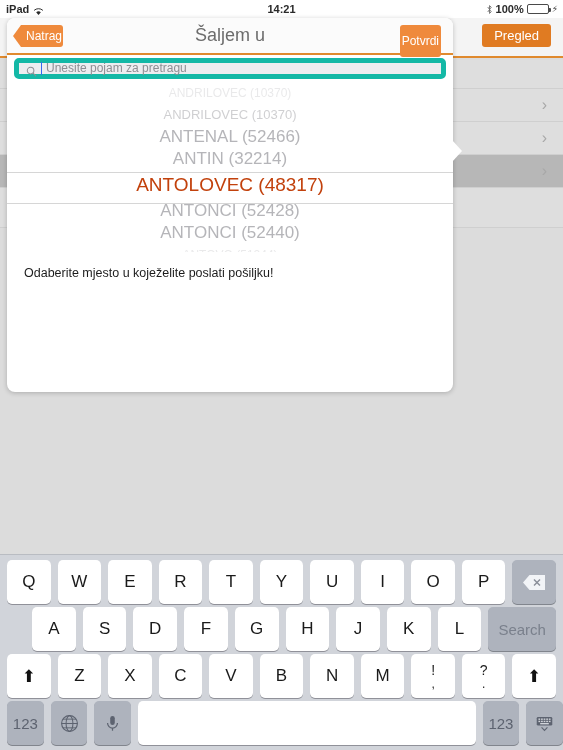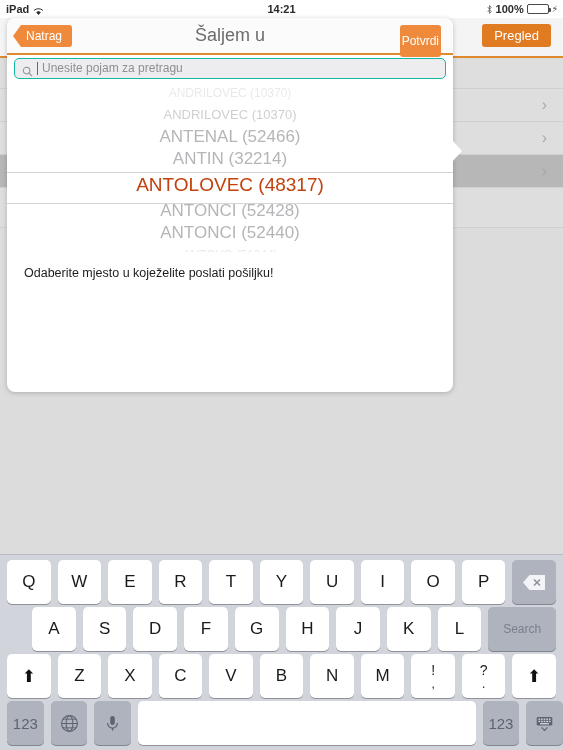--- a/index.html
+++ b/index.html
@@ -72,37 +72,37 @@
     background:#fbfbfb;border-bottom:2px solid #e08a2e;
     border-radius:8px 8px 0 0;box-sizing:border-box;
   }
   .pop-title{
     position:absolute;left:0;top:0;width:446px;line-height:35px;text-align:center;
     font-size:18px;color:#6c6c6c;
   }
   .btn-back{
     position:absolute;left:14px;top:7px;height:22px;
     background:#ef8a3c;color:#fff;font-size:12px;
-    display:flex;align-items:center;padding:0 10px 0 5px;
+    display:flex;align-items:center;padding:0 1px 0 5px;
     border-radius:0 3px 3px 0;
   }
   .btn-back:before{
     content:"";position:absolute;left:-8px;top:0;
     border-top:11px solid transparent;border-bottom:11px solid transparent;
     border-right:8px solid #ef8a3c;
   }
   .btn-confirm{
     position:absolute;right:12px;top:7px;height:32px;
     background:#ef8a3c;color:#fff;font-size:12px;border-radius:3px;
     display:flex;align-items:center;padding:0 2px;
   }
   .searchwrap{position:absolute;left:0;top:39px;width:446px;height:24px;background:#fff;}
   .searchbar{
     position:absolute;left:7px;top:1px;width:432px;height:21px;
-    background:#ededf0;border:1px solid #14b8a6;border-radius:5px;
+    background:#ededf0;border:5px solid #14b8a6;border-radius:5px;
     box-sizing:border-box;display:flex;align-items:center;padding:0 7px;gap:4px;
   }
   .mag{width:11px;height:11px;flex:none;}
   .caret{width:1px;height:13px;background:#3469f0;flex:none;}
   .ph{font-size:12px;color:#8e8e93;line-height:13px;}
 
   
   .picker{
     position:absolute;left:0;top:64px;width:446px;height:170px;
     overflow:hidden;background:#fff;
@@ -140,21 +140,21 @@
     flex:1;height:44px;background:#fff;border-radius:5px;
     box-shadow:0 1px 0 rgba(136,138,145,.9);
     display:flex;align-items:center;justify-content:center;
     font-size:17px;color:#1a1a1a;
   }
   .key.dark{
     background:#aeb3bd;box-shadow:0 1px 0 rgba(120,124,132,.9);color:#5d6370;
   }
   .key.wide15{flex:1.55;}
   .key.space{flex:9.2;}
-  .key.search{font-size:12px;color:#7a808c;}
+  .key.search{font-size:15px;color:#7a808c;}
   .dualkey{
     flex-direction:column;justify-content:center;line-height:1;gap:1px;font-size:13px;
   }
   .dualkey .top{font-size:14px;}
   .dualkey .bot{font-size:12px;}
   .arrow-up{font-size:17px;color:#111;}
   .icon-svg{width:19px;height:19px;}
   .bs-ico{width:24px;height:17px;}
 </style>
 </head>

